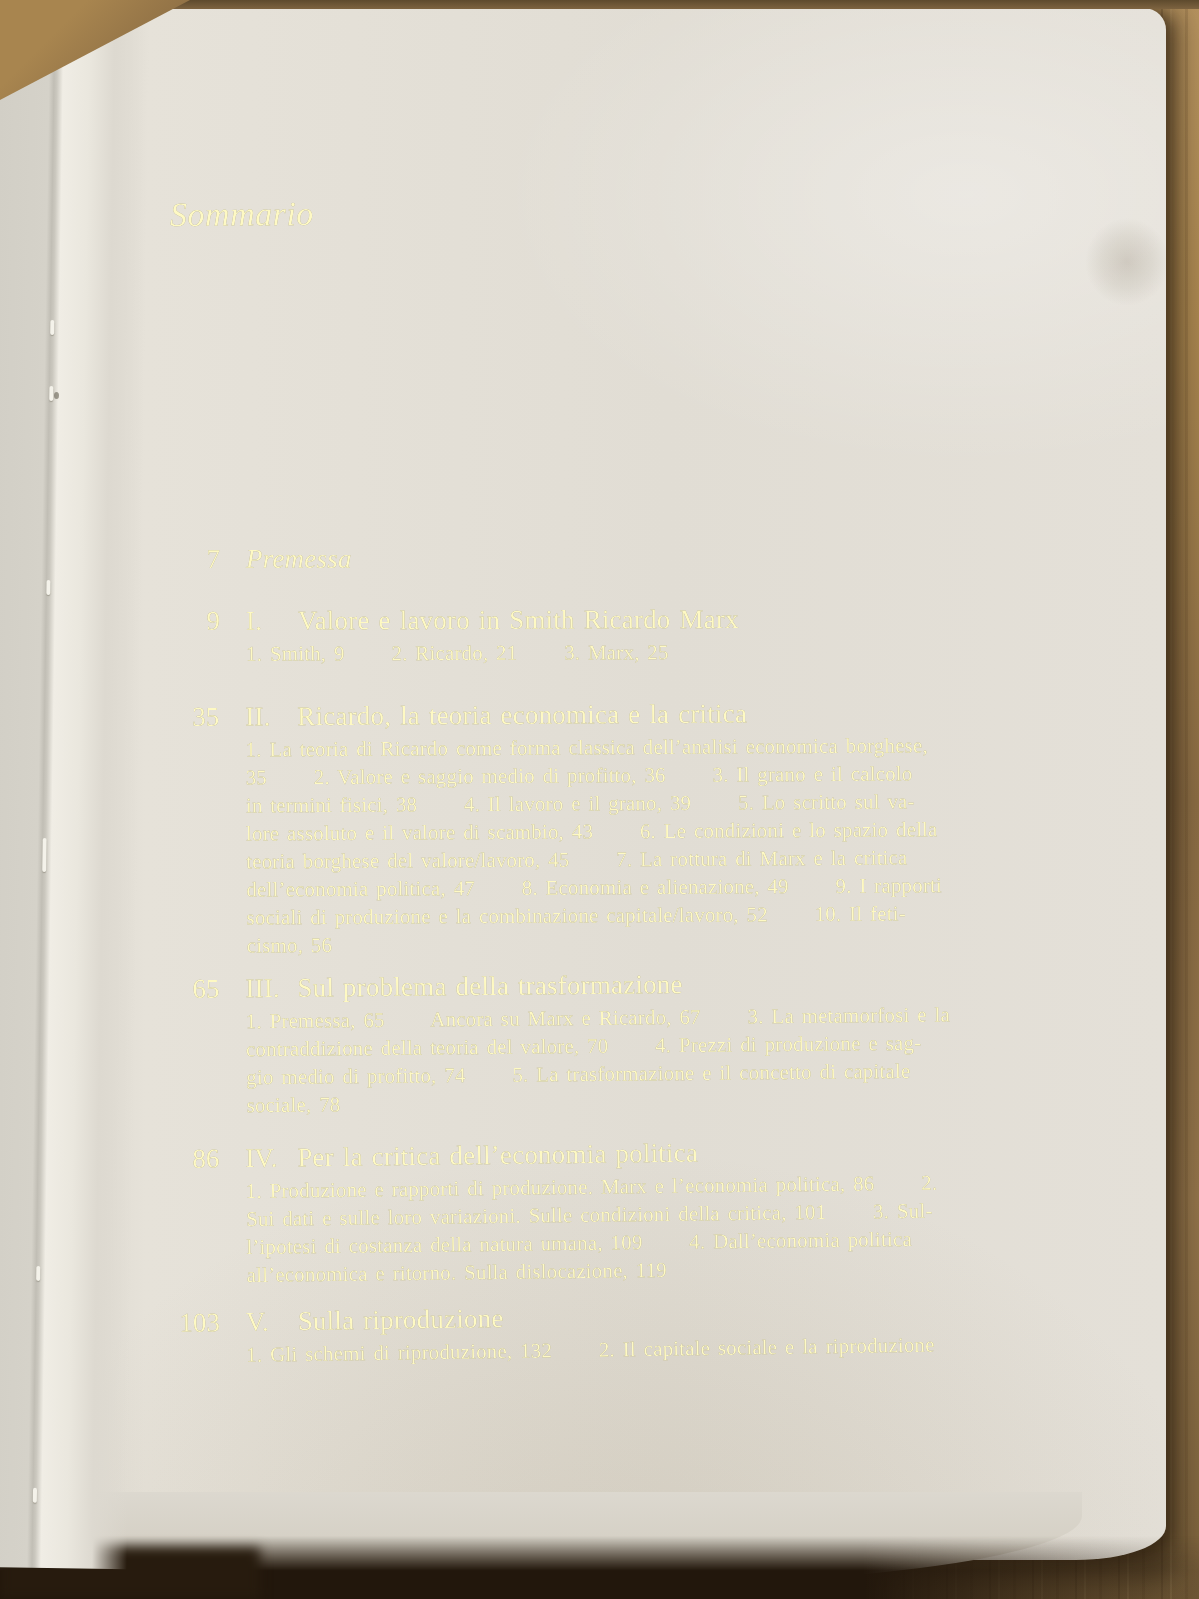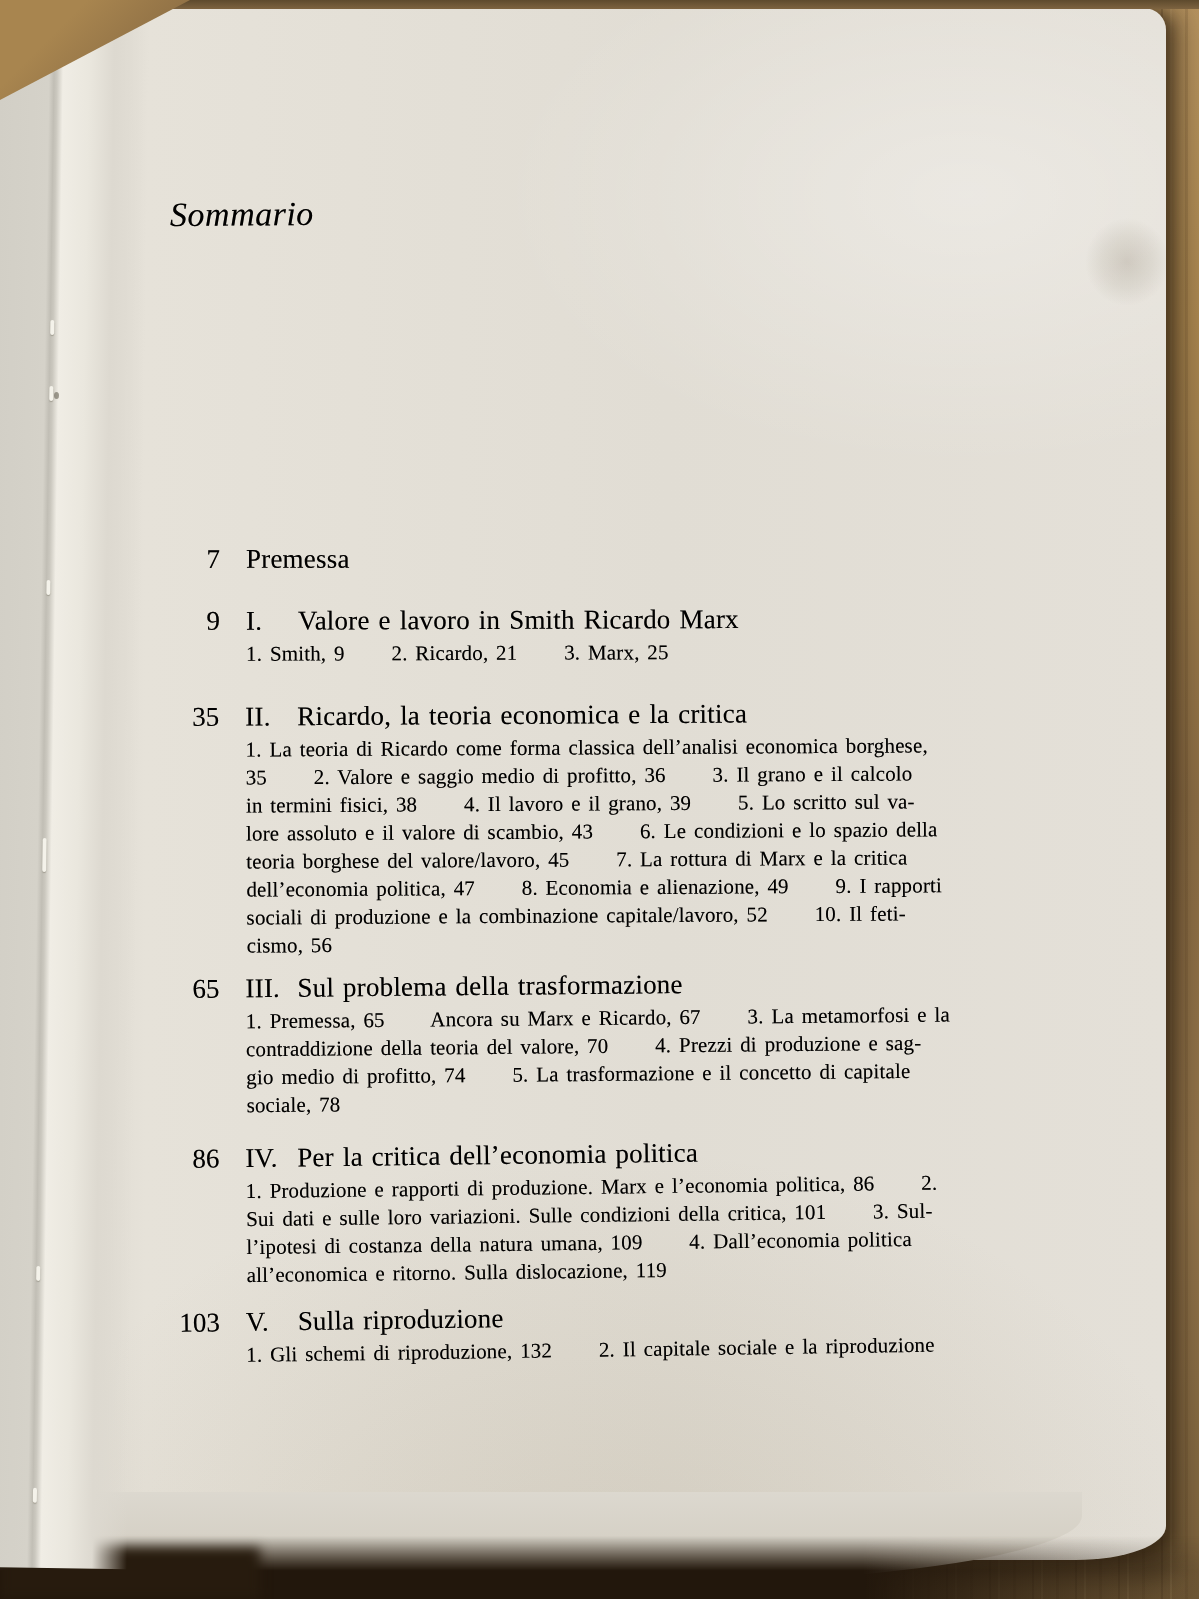--- a/index.html
+++ b/index.html
@@ -87,32 +87,32 @@
   
   .stain{
     position:absolute;left:1085px;top:218px;width:84px;height:88px;border-radius:50%;
     background:radial-gradient(closest-side,rgba(118,106,84,.22),rgba(118,106,84,.10) 60%,rgba(118,106,84,0));
   }
   .speck{position:absolute;width:5px;height:7px;border-radius:50%;background:rgba(90,84,70,.55);}
 
   
   .toc{
     position:absolute;left:170px;top:196px;width:850px;
-    color:#000000;text-shadow:0 0 .6px rgba(53,48,42,.55);
+    color:#fef9c3;text-shadow:0 0 .6px rgba(53,48,42,.55);
   }
   .toc-title{
     font-size:34px;font-style:italic;letter-spacing:.5px;
     transform:rotate(-.4deg);transform-origin:left center;
   }
   .entry{display:flex;transform-origin:left center;}
   .pagenum{flex:none;width:50px;text-align:right;font-size:27px;line-height:34px;}
   .entry-body{margin-left:26px;}
   .heading{font-size:27px;line-height:34px;word-spacing:2px;letter-spacing:.2px;}
   .numeral:not(:empty){display:inline-block;min-width:52px;}
-  .entry.italic .title{}
+  .entry.italic .title{font-style:italic;}
   .details{font-size:21px;line-height:28px;word-spacing:2.4px;letter-spacing:.15px;margin-top:2px;}
   .line{white-space:pre;}
 </style>
 </head>
 <body>
 
 <div class="book-shadow"></div>
 <div class="left-page"></div>
 <div class="page"></div>
 <div class="page-bulge"></div>

